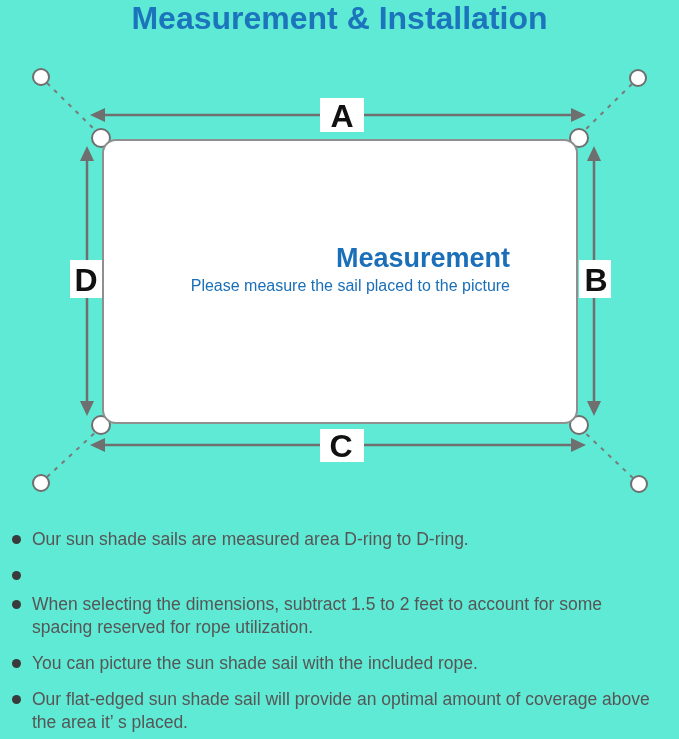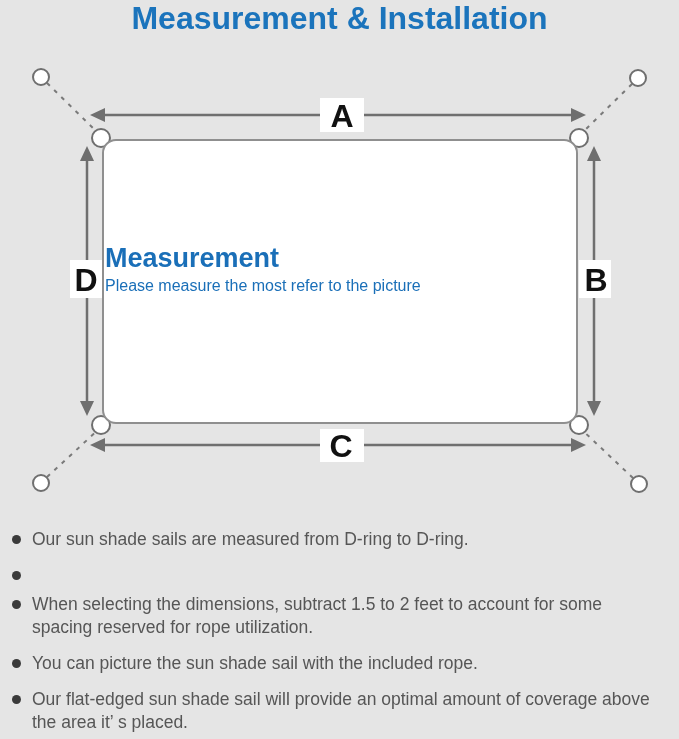--- a/index.html
+++ b/index.html
@@ -8,21 +8,21 @@
     background: #ffffff;
     width: 679px;
     height: 739px;
     font-family: "Liberation Sans", sans-serif;
     overflow: hidden;
   }
   .page {
     position: relative;
     width: 679px;
     height: 739px;
-    background: #e5e5e5;
+    background: #5eead4;
   }
   .page-title {
     position: absolute;
     top: 0px;
     left: 0;
     width: 679px;
     text-align: center;
     font-size: 32px;
     font-weight: bold;
     color: #1b74bc;
@@ -33,21 +33,21 @@
     left: 0;
     top: 0;
     width: 679px;
     height: 739px;
   }
   .center-text {
     position: absolute;
     left: 105px;
     top: 243px;
     width: 405px;
-    text-align: left;
+    text-align: right;
   }
   .center-heading {
     font-size: 27px;
     font-weight: bold;
     color: #1a6fb8;
     line-height: 31px;
     margin: 0;
   }
   .center-sub {
     font-size: 16px;
@@ -130,27 +130,27 @@
     <text class="svg-label" x="596" y="291" text-anchor="middle">B</text>
 
     <circle cx="41" cy="77" r="8" fill="#ffffff" stroke="#6f6f6f" stroke-width="2"></circle>
     <circle cx="638" cy="78" r="8" fill="#ffffff" stroke="#6f6f6f" stroke-width="2"></circle>
     <circle cx="41" cy="483" r="8" fill="#ffffff" stroke="#6f6f6f" stroke-width="2"></circle>
     <circle cx="639" cy="484" r="8" fill="#ffffff" stroke="#6f6f6f" stroke-width="2"></circle>
   </svg>
 
   <div class="center-text">
     <p class="center-heading">Measurement</p>
-    <p class="center-sub">Please measure the most refer to the picture</p>
+    <p class="center-sub">Please measure the sail placed to the picture</p>
   </div>
 
   <div class="bullets">
     <div class="bullet">
       <span class="dot"></span>
-      <span>Our sun shade sails are measured from D-ring to D-ring.</span>
+      <span>Our sun shade sails are measured area D-ring to D-ring.</span>
     </div>
     <div class="bullet">
       <span class="dot"></span>
     </div>
     <div class="bullet">
       <span class="dot"></span>
       <span>When selecting the dimensions, subtract 1.5 to 2 feet to account for some spacing reserved for rope utilization.</span>
     </div>
     <div class="bullet">
       <span class="dot"></span>

